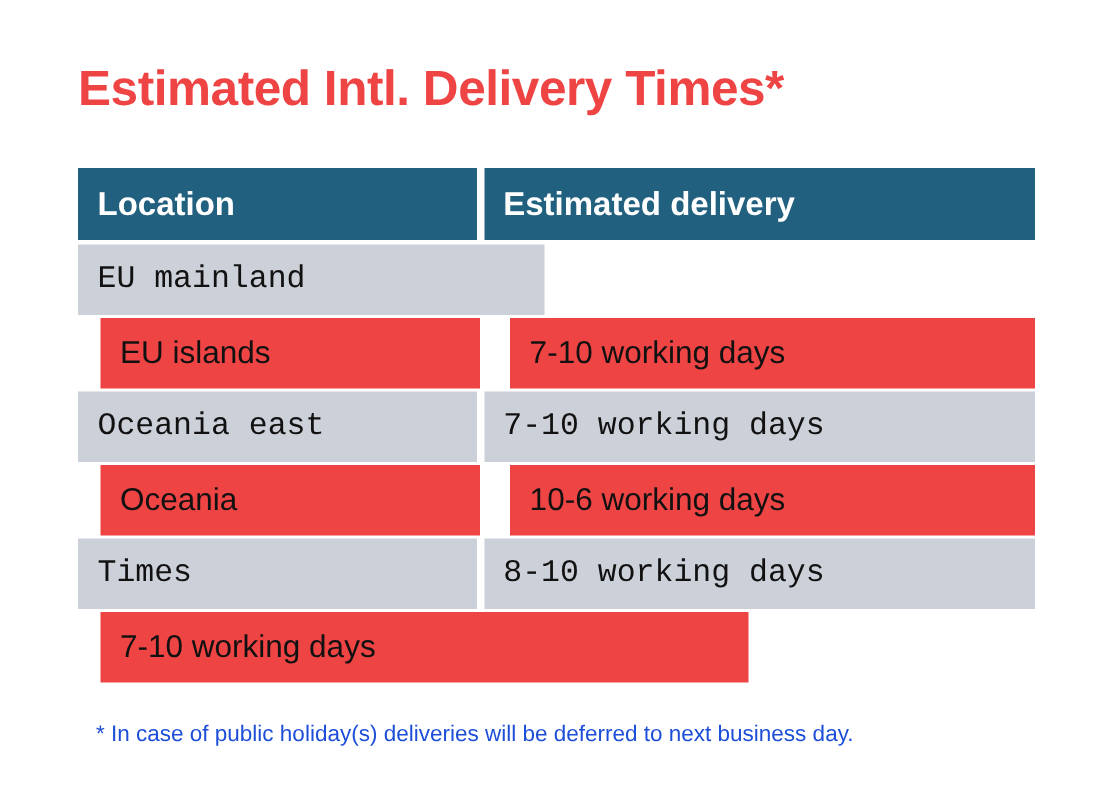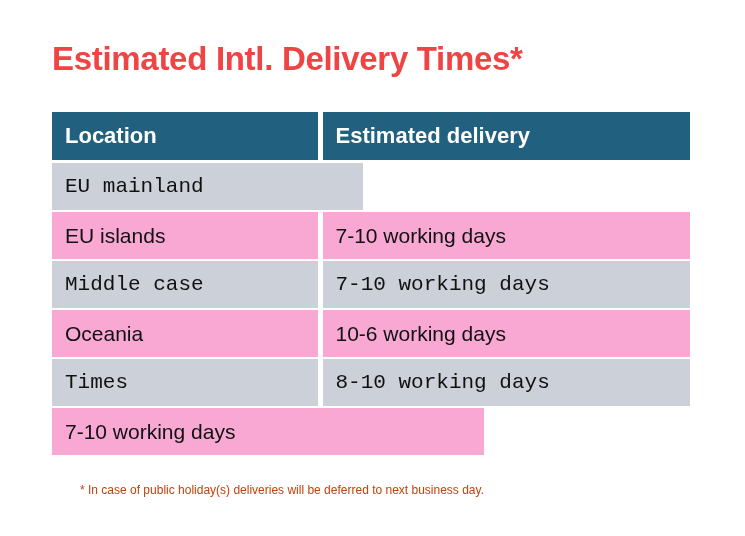--- a/index.html
+++ b/index.html
@@ -82,29 +82,30 @@
   .header-row {
     margin-bottom: 3px;
   }
 
   .row-dark .cell {
     background: #ccd0d8;
     font-family: Liberation Mono, monospace;
   }
 
   .row-light .cell {
-    background: #f9a8d4;
+    background: #ef4444;
+    margin-left: 15px;
   }
 
   .footnote {
     position: absolute;
-    left: 80px;
+    left: 64px;
     top: 480px;
-    font-size: 12px;
-    color: #c2410c;
+    font-size: 15px;
+    color: #1d4ed8;
     line-height: 20px;
     white-space: nowrap;
   }
 </style>
 </head>
 <body>
 
 <div class="page">
 
   <div class="page-title">Estimated Intl. Delivery Times*</div>
@@ -119,21 +120,21 @@
     <div class="table-row row-dark">
       <div class="cell col-location">EU mainland</div>
     </div>
 
     <div class="table-row row-light">
       <div class="cell col-location">EU islands</div>
       <div class="cell col-delivery">7-10 working days</div>
     </div>
 
     <div class="table-row row-dark">
-      <div class="cell col-location">Middle case</div>
+      <div class="cell col-location">Oceania east</div>
       <div class="cell col-delivery">7-10 working days</div>
     </div>
 
     <div class="table-row row-light">
       <div class="cell col-location">Oceania</div>
       <div class="cell col-delivery">10-6 working days</div>
     </div>
 
     <div class="table-row row-dark">
       <div class="cell col-location">Times</div>

